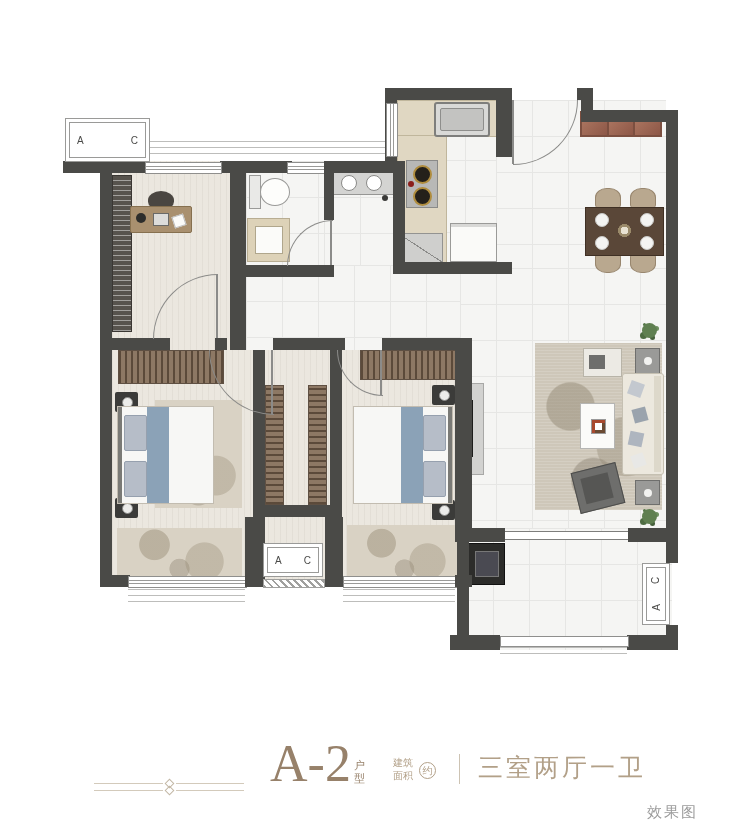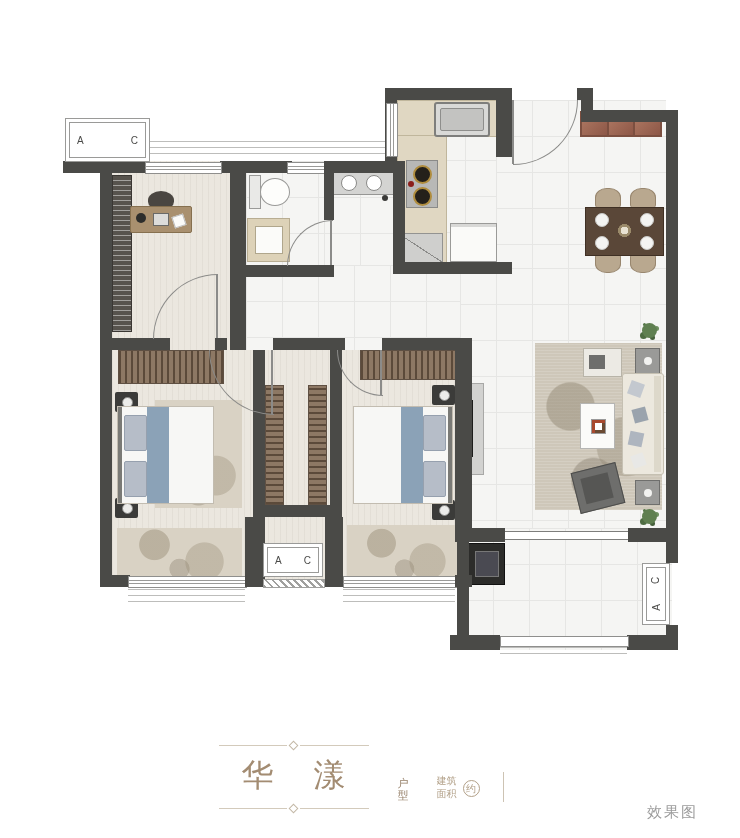--- a/index.html
+++ b/index.html
@@ -276,26 +276,27 @@
 
 </div>
 
 <div class="legend">
   <div style="margin-right:26px;">
     <div class="orn">
         <i></i>
         <b></b>
         <i></i>
       </div>
-    <div class="pname">华 漾</div>
     <div class="orn">
         <i></i>
         <b></b>
         <i></i>
       </div>
   </div>
+  <div class="unit" style="margin-bottom:8px;">A-2</div>
   <div class="stack" style="width:13px;font-size:11px;line-height:1.15;margin:0 26px 10px 3px;">户型</div>
   <div class="stack" style="width:22px;font-size:10px;line-height:1.25;color:#b2a088;margin-bottom:12px;">建筑面积</div>
   <div style="width:15px;height:15px;border:1px solid #b2a088;border-radius:50%;font-size:10px;line-height:15px;text-align:center;color:#b2a088;margin:0 5px 15px 4px;">约</div>
   <div style="width:1px;height:30px;background:#cdc3b3;margin:0 18px 10px 18px;"></div>
+  <div style="font-size:25px;color:#b2a088;letter-spacing:3px;margin-bottom:10px;">三室两厅一卫</div>
 </div>
 
 <div class="watermark">效果图</div>
 
 </body></html>

